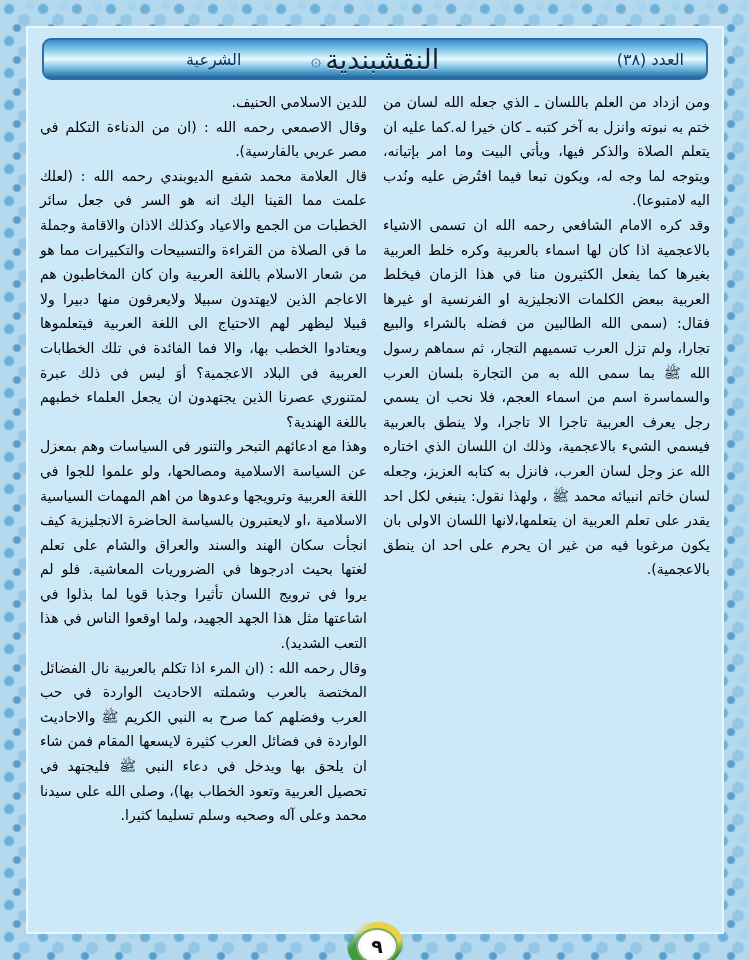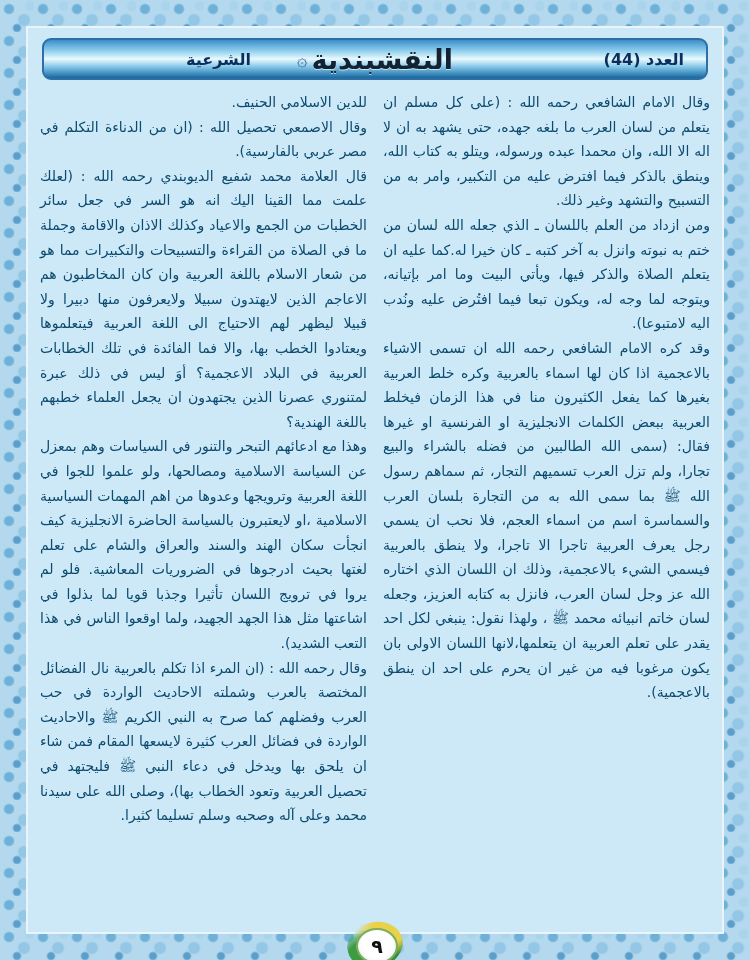--- a/index.html
+++ b/index.html
@@ -29,43 +29,43 @@
   .header-bar{
     margin:12px 16px 8px 16px;height:42px;
     border-radius:9px;
     border:2px solid #2f6fa5;
     background:linear-gradient(180deg,#3a8fca 0%,#8ecdec 28%,#e9faff 50%,#7ec2e6 72%,#16689f 100%);
     display:flex;align-items:center;justify-content:space-between;
     padding:0 22px;box-sizing:border-box;
     color:#0b2f5c;
   }
   .header-issue,.header-section{
-    font-size:16px;font-weight:bold;white-space:nowrap;
+    font-size:16px;font-weight:normal;white-space:nowrap;
   }
   .header-section{margin-left:120px;}
   .header-title-wrap{
     display:flex;align-items:center;gap:4px;
     position:absolute;left:50%;transform:translateX(-50%);
   }
   .header-title{
-    font-size:27px;font-weight:bold;color:#123;
+    font-size:27px;font-weight:normal;color:#123;
     text-shadow:0 1px 0 rgba(255,255,255,.6);
     letter-spacing:1px;
   }
   .header-ornament{font-size:18px;color:#1b4d7e;}
   
   .columns{
     display:flex;gap:16px;
     padding:2px 14px 0 14px;
     direction:rtl;
   }
   .col{
     flex:1;
     text-align:justify;text-justify:inter-word;
-    font-size:14px;line-height:24.6px;color:#0c4a6e;
+    font-size:14px;line-height:24.6px;color:#000000;
   }
   .col p{margin:0;}
   
   .page-ornament{
     position:absolute;bottom:-8px;left:50%;transform:translateX(-50%);
     width:56px;height:46px;
   }
   .page-ornament .leaves{
     position:absolute;inset:0;
     background:radial-gradient(ellipse at 30% 70%, #3d9b42 0 35%, rgba(61,155,66,0) 60%),
@@ -82,37 +82,36 @@
   }
   .page-number{font-size:19px;font-weight:bold;color:#111;}
 </style>
 </head>
 <body>
 
 <div class="frame">
   <div class="content">
 
     <div class="header-bar">
-      <span class="header-issue">العدد (44)</span>
+      <span class="header-issue">العدد (٣٨)</span>
       <div class="header-title-wrap">
         <span class="header-title">النقشبندية</span>
         <span class="header-ornament">۞</span>
       </div>
       <span class="header-section">الشرعية</span>
     </div>
 
     <div class="columns">
       <div class="col">
-        <p>وقال الامام الشافعي رحمه الله : (على كل مسلم ان يتعلم من لسان العرب ما بلغه جهده، حتى يشهد به ان لا اله الا الله، وان محمدا عبده ورسوله، ويتلو به كتاب الله، وينطق بالذكر فيما افترض عليه من التكبير، وامر به من التسبيح والتشهد وغير ذلك.</p>
         <p>ومن ازداد من العلم باللسان ـ الذي جعله الله لسان من ختم به نبوته وانزل به آخر كتبه ـ كان خيرا له.كما عليه ان يتعلم الصلاة والذكر فيها، ويأتي البيت وما امر بإتيانه، ويتوجه لما وجه له، ويكون تبعا فيما افتُرض عليه ونُدب اليه لامتبوعا).</p>
         <p>وقد كره الامام الشافعي رحمه الله ان تسمى الاشياء بالاعجمية اذا كان لها اسماء بالعربية وكره خلط العربية بغيرها كما يفعل الكثيرون منا في هذا الزمان فيخلط العربية ببعض الكلمات الانجليزية او الفرنسية او غيرها فقال: (سمى الله الطالبين من فضله بالشراء والبيع تجارا، ولم تزل العرب تسميهم التجار، ثم سماهم رسول الله ﷺ بما سمى الله به من التجارة بلسان العرب والسماسرة اسم من اسماء العجم، فلا نحب ان يسمي رجل يعرف العربية تاجرا الا تاجرا، ولا ينطق بالعربية فيسمي الشيء بالاعجمية، وذلك ان اللسان الذي اختاره الله عز وجل لسان العرب، فانزل به كتابه العزيز، وجعله لسان خاتم انبيائه محمد ﷺ ، ولهذا نقول: ينبغي لكل احد يقدر على تعلم العربية ان يتعلمها،لانها اللسان الاولى بان يكون مرغوبا فيه من غير ان يحرم على احد ان ينطق بالاعجمية).</p>
       </div>
       <div class="col">
         <p>للدين الاسلامي الحنيف.</p>
-        <p>وقال الاصمعي تحصيل الله : (ان من الدناءة التكلم في مصر عربي بالفارسية).</p>
+        <p>وقال الاصمعي رحمه الله : (ان من الدناءة التكلم في مصر عربي بالفارسية).</p>
         <p>قال العلامة محمد شفيع الديوبندي رحمه الله : (لعلك علمت مما القينا اليك انه هو السر في جعل سائر الخطبات من الجمع والاعياد وكذلك الاذان والاقامة وجملة ما في الصلاة من القراءة والتسبيحات والتكبيرات مما هو من شعار الاسلام باللغة العربية وان كان المخاطبون هم الاعاجم الذين لايهتدون سبيلا ولايعرفون منها دبيرا ولا قبيلا ليظهر لهم الاحتياج الى اللغة العربية فيتعلموها ويعتادوا الخطب بها، والا فما الفائدة في تلك الخطابات العربية في البلاد الاعجمية؟ أوَ ليس في ذلك عبرة لمتنوري عصرنا الذين يجتهدون ان يجعل العلماء خطبهم باللغة الهندية؟</p>
         <p>وهذا مع ادعائهم التبحر والتنور في السياسات وهم بمعزل عن السياسة الاسلامية ومصالحها، ولو علموا للجوا في اللغة العربية وترويجها وعدوها من اهم المهمات السياسية الاسلامية ،او لايعتبرون بالسياسة الحاضرة الانجليزية كيف انجأت سكان الهند والسند والعراق والشام على تعلم لغتها بحيث ادرجوها في الضروريات المعاشية. فلو لم يروا في ترويج اللسان تأثيرا وجذبا قويا لما بذلوا في اشاعتها مثل هذا الجهد الجهيد، ولما اوقعوا الناس في هذا التعب الشديد).</p>
         <p>وقال رحمه الله : (ان المرء اذا تكلم بالعربية نال الفضائل المختصة بالعرب وشملته الاحاديث الواردة في حب العرب وفضلهم كما صرح به النبي الكريم ﷺ والاحاديث الواردة في فضائل العرب كثيرة لايسعها المقام فمن شاء ان يلحق بها ويدخل في دعاء النبي ﷺ فليجتهد في تحصيل العربية وتعود الخطاب بها)، وصلى الله على سيدنا محمد وعلى آله وصحبه وسلم تسليما كثيرا.</p>
       </div>
     </div>
 
   </div>
 
   <div class="page-ornament">
     <div class="leaves"></div>

